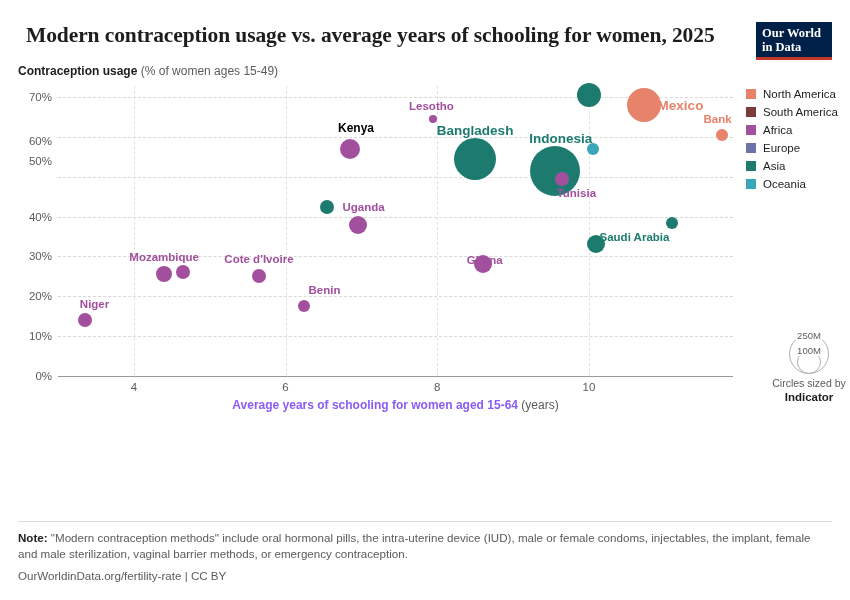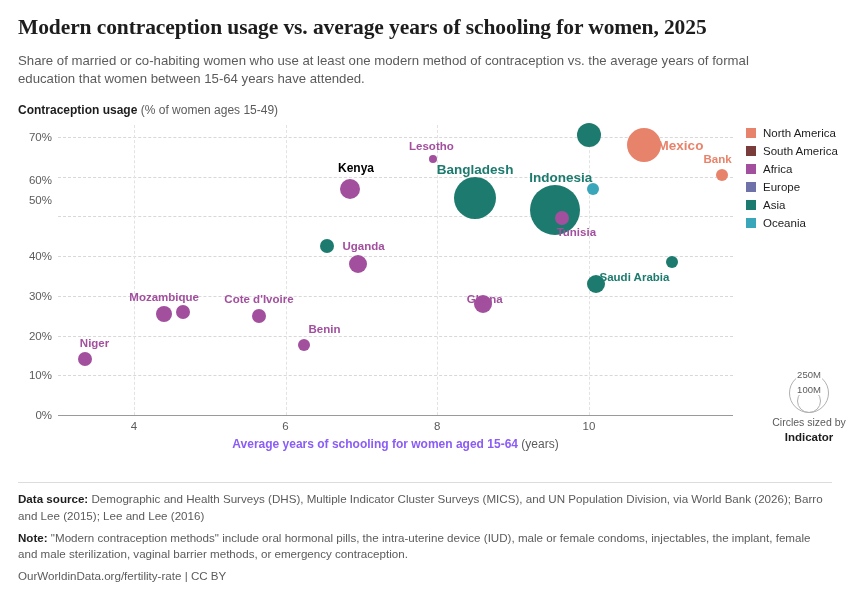--- a/index.html
+++ b/index.html
@@ -24,21 +24,21 @@
   
   .header {
     position: relative;
   }
   .title {
     font-family: "Liberation Serif", serif;
     font-size: 21.5px;
     font-weight: bold;
     line-height: 1.28;
     color: #1d1d1d;
-    margin: 0;
+    margin: 8px;
     max-width: 700px;
     letter-spacing: -0.1px;
   }
   .subtitle {
     font-size: 13.2px;
     color: #5b5b5b;
     line-height: 1.42;
     margin-top: 10px;
     max-width: 780px;
   }
@@ -210,21 +210,24 @@
   .footer p { margin: 0 0 5px 0; }
   .footer .link { color: #5b5b5b; }
 </style>
 </head>
 <body>
 
 <div class="page">
 
   <div class="header">
     <h1 class="title">Modern contraception usage vs. average years of schooling for women, 2025</h1>
-    <div class="subtitle">Share of married or co-habiting women who use at least one modern method of contraception vs. the average years of formal education that women between 15-64 years have attended.</div>
+    <div class="owid-logo">
+      <div>Our World</div>
+      <div>in Data</div>
+    </div>
   </div>
 
   <div class="chart-wrap">
     <div class="y-axis-title">
       <b>Contraception usage</b>
       <span>(% of women ages 15-49)</span>
     </div>
 
     <div class="plot" id="plot">
       <div class="x-axis-title">
@@ -326,22 +329,18 @@
       </div>
       <div class="size-caption">
         <div>Circles sized by</div>
         <b>Indicator</b>
       </div>
     </div>
   </div>
 
   <div class="footer">
     <p>
-      <b>Data source:</b>
-      <span>Demographic and Health Surveys (DHS), Multiple Indicator Cluster Surveys (MICS), and UN Population Division, via World Bank (2026); Barro and Lee (2015); Lee and Lee (2016)</span>
-    </p>
-    <p>
       <b>Note:</b>
       <span>"Modern contraception methods" include oral hormonal pills, the intra-uterine device (IUD), male or female condoms, injectables, the implant, female and male sterilization, vaginal barrier methods, or emergency contraception.</span>
     </p>
     <p class="link">OurWorldinData.org/fertility-rate | CC BY</p>
   </div>
 </div>
 
 </body></html>

